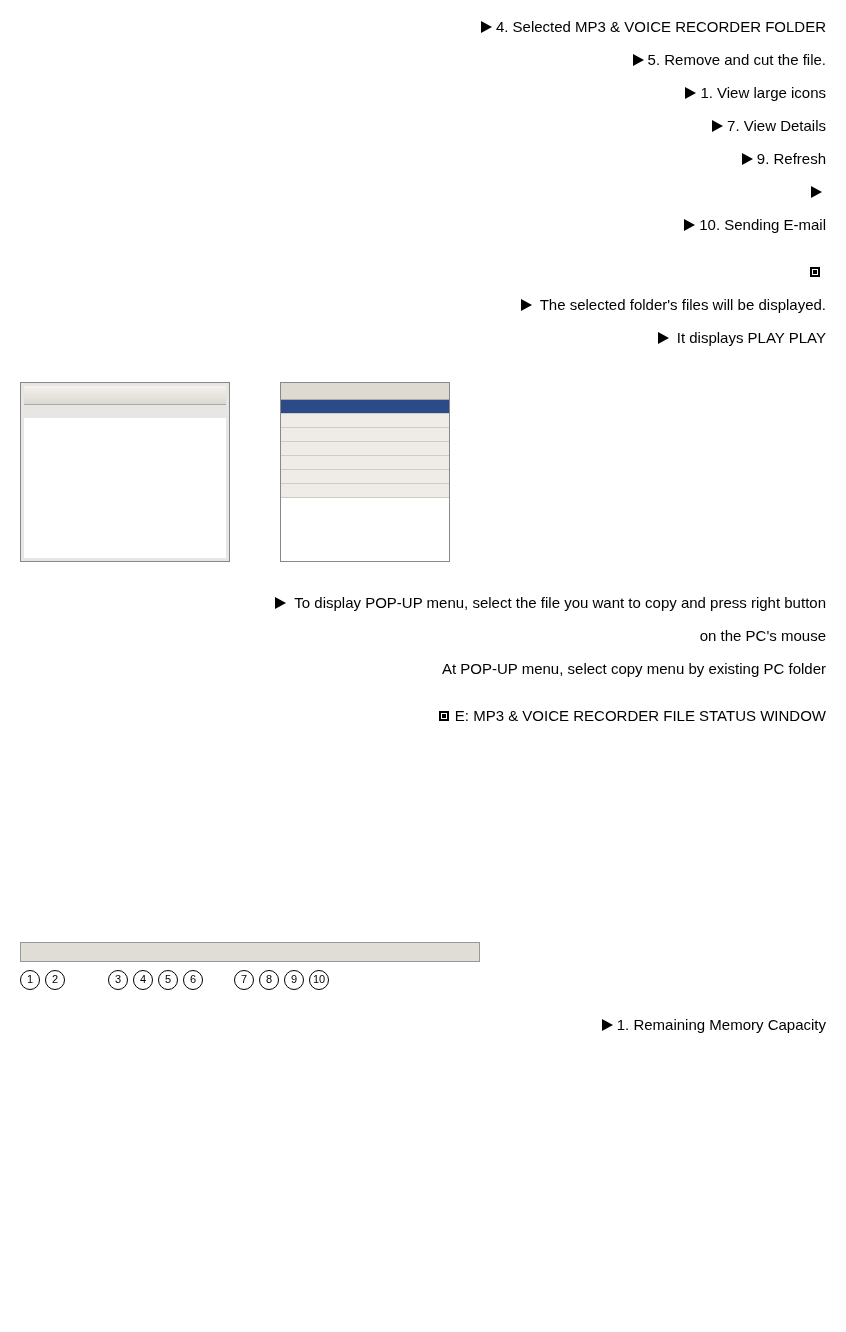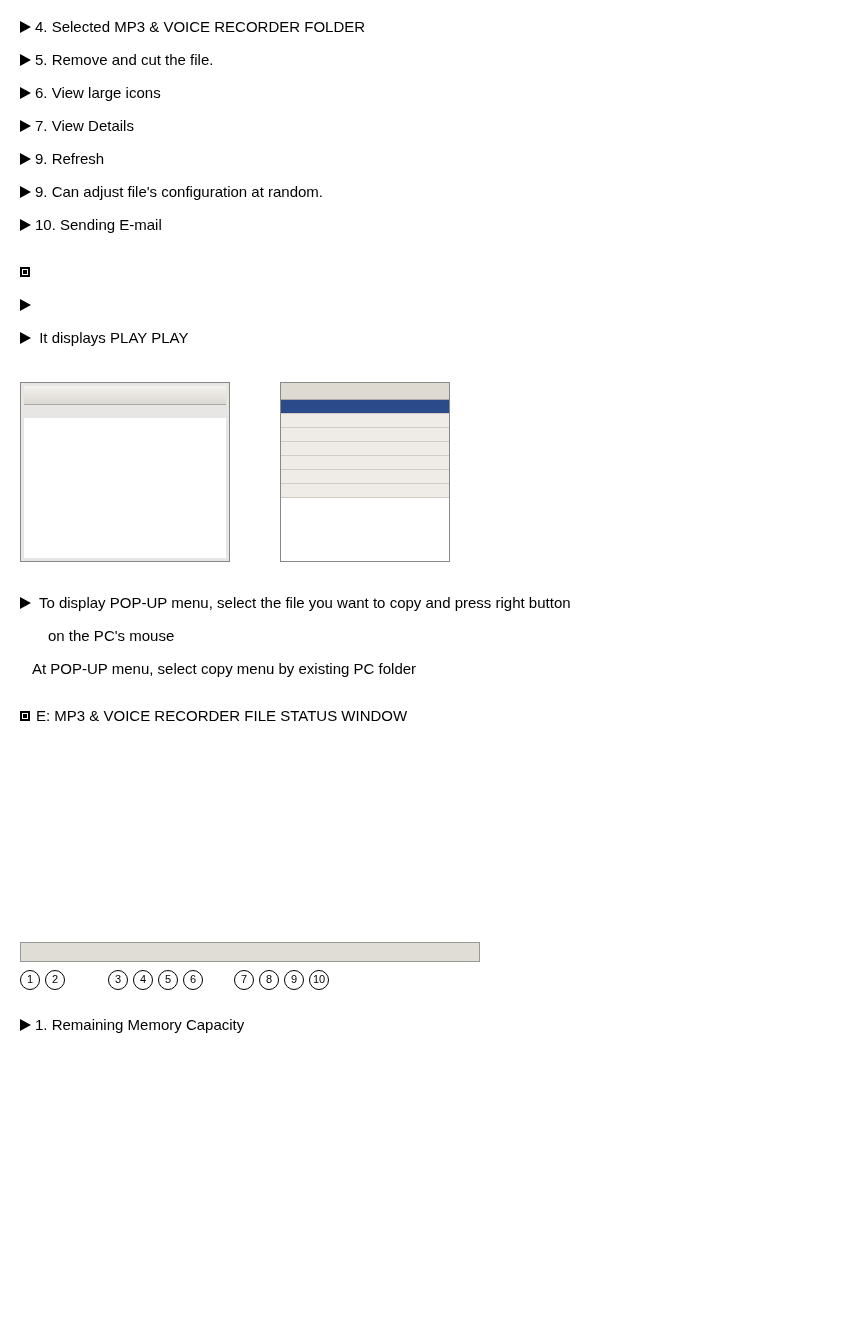--- a/index.html
+++ b/index.html
@@ -6,20 +6,21 @@
     margin: 0;
     padding: 10px 20px;
     font-family: Verdana, Geneva, sans-serif;
     font-size: 15px;
     color: #000;
     line-height: 2.2;
     width: 806px;
   }
   .line {
     display: block;
+    text-align: right;
   }
   .bullet {
     display: inline-block;
     width: 0;
     height: 0;
     border-top: 6px solid transparent;
     border-bottom: 6px solid transparent;
     border-left: 11px solid #000;
     margin-right: 4px;
     vertical-align: -1px;
@@ -144,30 +145,30 @@
   }
   .gap-large { margin-left: 40px; }
   .gap-mid { margin-left: 28px; }
   .gap-sm { margin-left: 2px; }
 </style>
 </head>
 <body>
 
 <span class="line"><span class="bullet"></span><span>4. Selected MP3 &amp; VOICE RECORDER FOLDER</span></span>
 <span class="line"><span class="bullet"></span><span>5. Remove and cut the file.</span></span>
-<span class="line"><span class="bullet"></span><span>6. View large icons</span></span>
+<span class="line"><span class="bullet"></span><span>1. View large icons</span></span>
 <span class="line"><span class="bullet"></span><span>7. View Details</span></span>
 <span class="line"><span class="bullet"></span><span>9. Refresh</span></span>
-<span class="line"><span class="bullet"></span><span>9. Can adjust file's configuration at random.</span></span>
+<span class="line"><span class="bullet"></span></span>
 <span class="line"><span class="bullet"></span><span>10. Sending E-mail</span></span>
 
 <div style="height:14px;"></div>
 
 <span class="line"><span class="square"></span></span>
-<span class="line"><span class="bullet"></span> </span>
+<span class="line"><span class="bullet"></span> <span>The selected folder's files will be displayed.</span></span>
 <span class="line"><span class="bullet"></span> <span>It displays PLAY PLAY</span></span>
 
 <div class="images-row">
   <div class="img-frame">
     <div class="frame-tabs">&nbsp;</div>
     <div class="frame-small-text">&nbsp;</div>
     <div class="frame-body"></div>
   </div>
   <div class="img-frame2">
     <div class="mini-header"></div>

